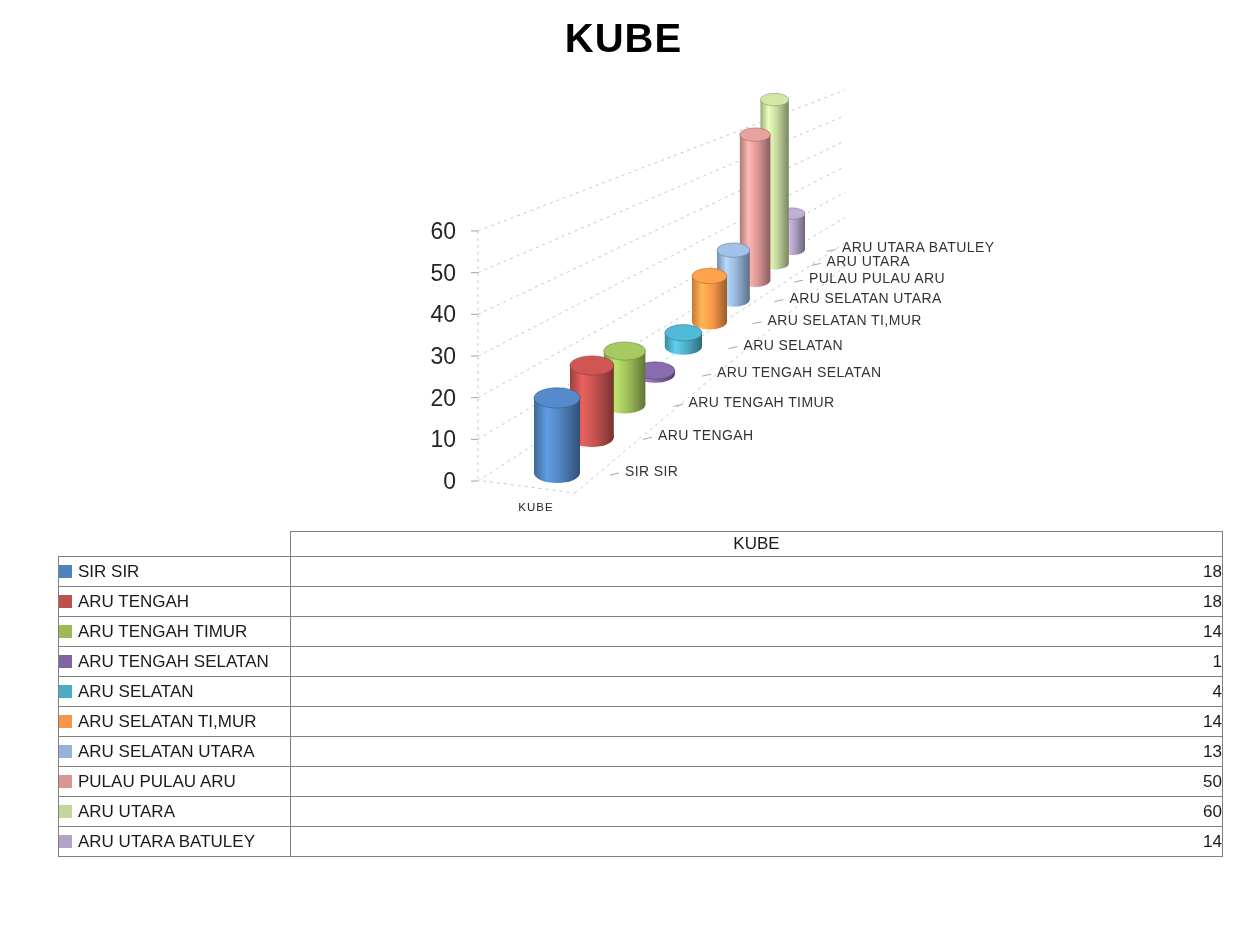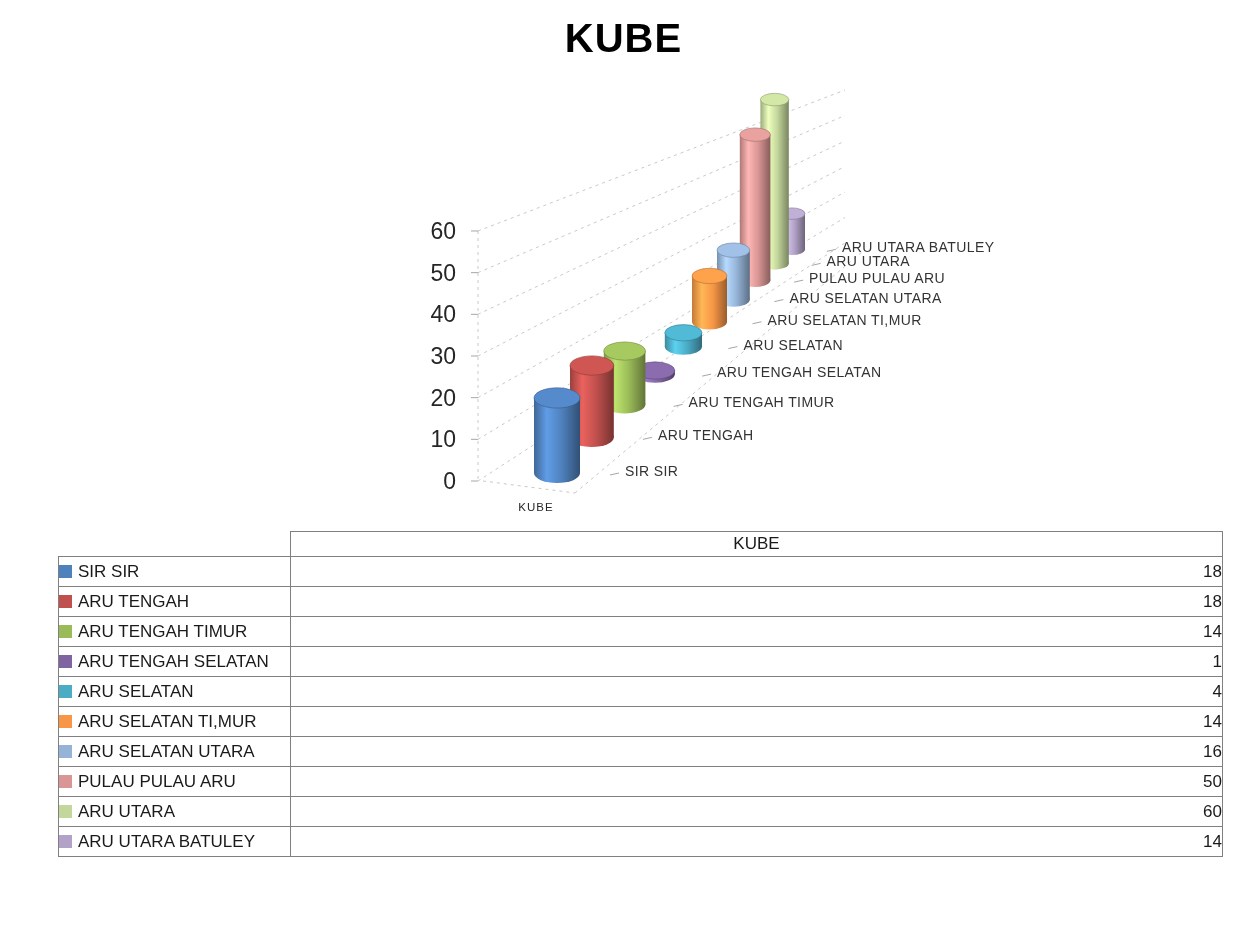--- a/index.html
+++ b/index.html
@@ -229,21 +229,21 @@
         <tr>
           <td class="label-cell"><span class="swatch" style="background: rgb(75, 172, 198);"></span><span>ARU SELATAN</span></td>
           <td class="value-cell">4</td>
         </tr>
         <tr>
           <td class="label-cell"><span class="swatch" style="background: rgb(247, 150, 70);"></span><span>ARU SELATAN TI,MUR</span></td>
           <td class="value-cell">14</td>
         </tr>
         <tr>
           <td class="label-cell"><span class="swatch" style="background: rgb(149, 179, 215);"></span><span>ARU SELATAN UTARA</span></td>
-          <td class="value-cell">16</td>
+          <td class="value-cell">13</td>
         </tr>
         <tr>
           <td class="label-cell"><span class="swatch" style="background: rgb(217, 150, 148);"></span><span>PULAU PULAU ARU</span></td>
           <td class="value-cell">50</td>
         </tr>
         <tr>
           <td class="label-cell"><span class="swatch" style="background: rgb(195, 214, 155);"></span><span>ARU UTARA</span></td>
           <td class="value-cell">60</td>
         </tr>
         <tr>

